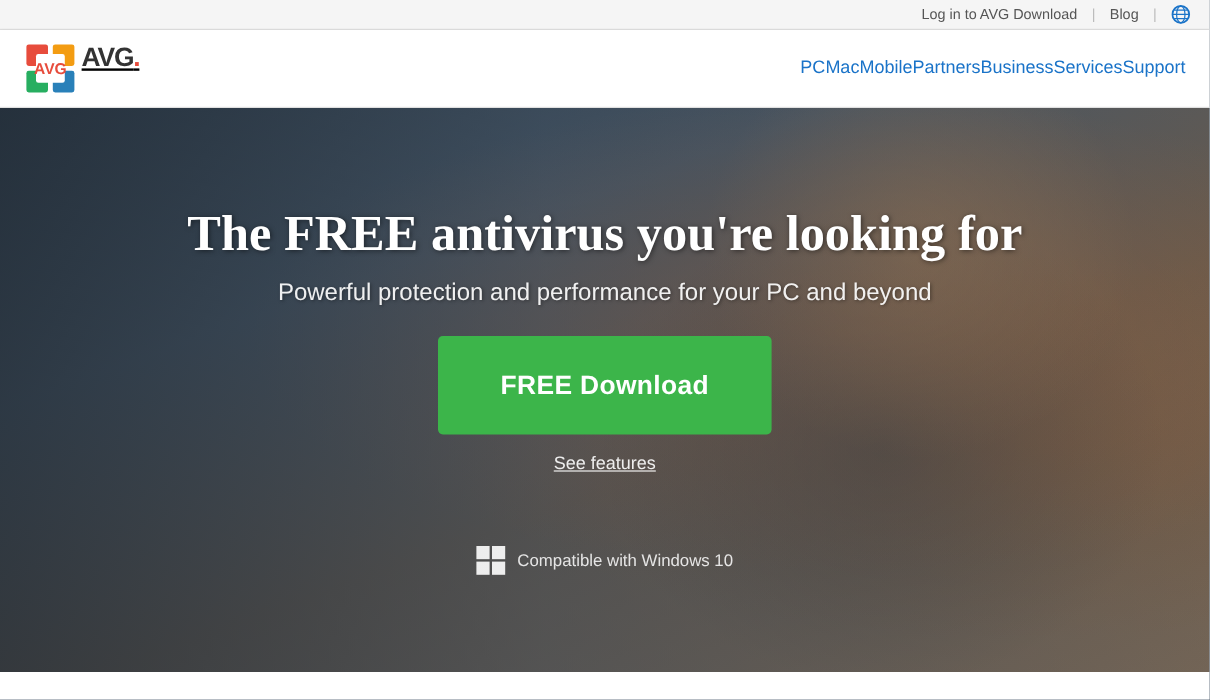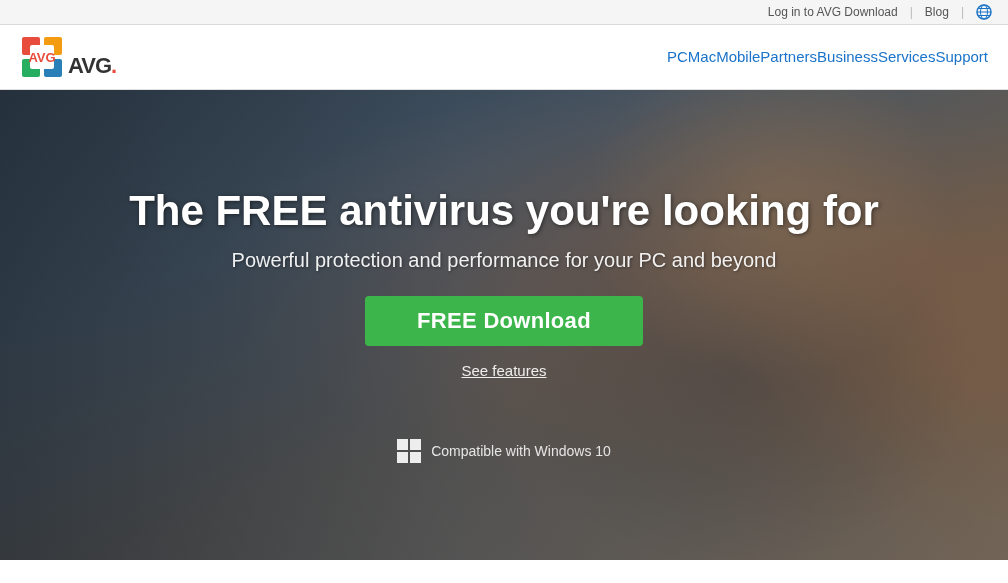--- a/index.html
+++ b/index.html
@@ -45,22 +45,23 @@
       display: flex;
       align-items: center;
       padding: 0 20px;
       height: 65px;
       border-bottom: 1px solid #e0e0e0;
       box-shadow: 0 1px 3px rgba(0,0,0,0.08);
     }
 
     .logo-container {
       display: flex;
-      align-items: flex-end;
+      align-items: flex-start;
       margin-right: auto;
+      text-decoration: underline;
     }
 
     .logo-icon {
       width: 44px;
       height: 44px;
       margin-right: 4px;
     }
 
     .logo-text {
       font-size: 22px;
@@ -144,38 +145,39 @@
       padding: 0 40px;
     }
 
     .hero-title {
       font-size: 42px;
       font-weight: bold;
       color: #fff;
       margin-bottom: 14px;
       text-shadow: 1px 1px 4px rgba(0,0,0,0.5);
       line-height: 1.15;
+      font-family: Liberation Serif, serif;
     }
 
     .hero-subtitle {
       font-size: 20px;
       color: rgba(255,255,255,0.92);
       margin-bottom: 24px;
       text-shadow: 1px 1px 3px rgba(0,0,0,0.4);
       font-weight: 400;
     }
 
     .download-btn {
       background: #3cb54a;
       color: #fff;
       font-size: 22px;
       font-weight: bold;
       border: none;
       border-radius: 4px;
-      padding: 12px 52px;
+      padding: 28px 52px;
       cursor: pointer;
       text-decoration: none;
       display: inline-block;
       margin-bottom: 16px;
       transition: background 0.2s;
       letter-spacing: 0.3px;
     }
 
     .see-features-link {
       display: block;

